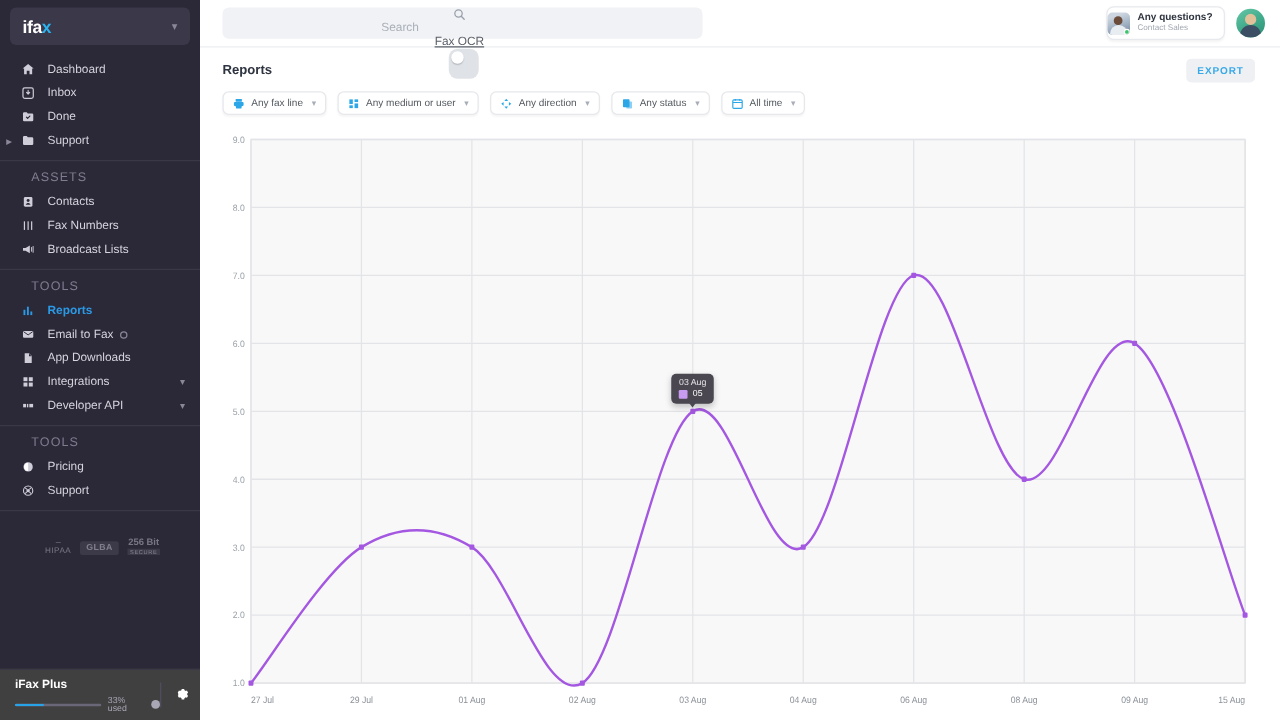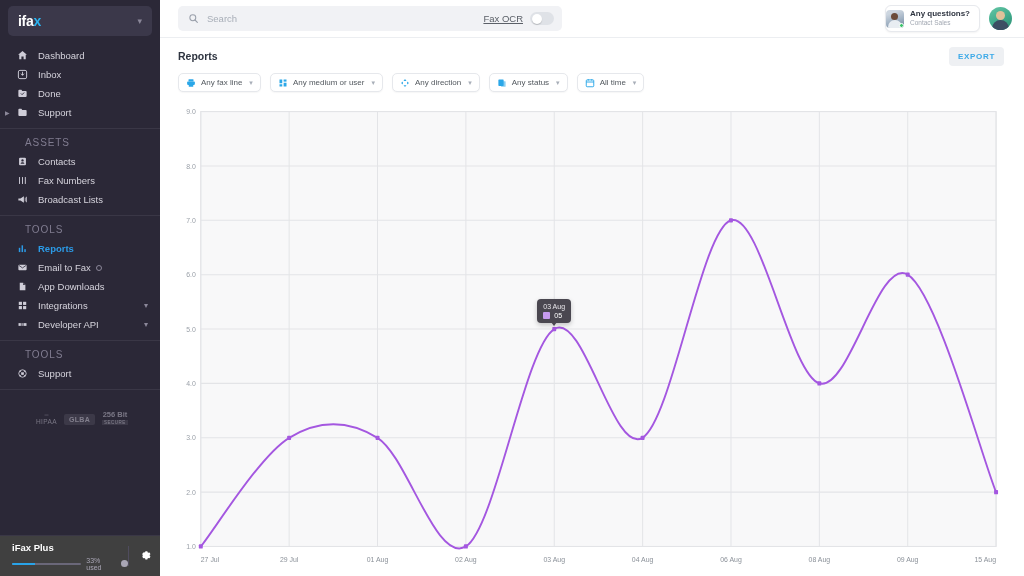--- a/index.html
+++ b/index.html
@@ -106,21 +106,21 @@
 
   
   .main { flex: 1; display: flex; flex-direction: column; background: #ffffff; min-width: 0; }
   .topbar {
     height: 38px; border-bottom: 1px solid #eceef1;
     display: flex; align-items: center; padding: 0 12px 0 18px; gap: 10px;
     background: #ffffff;
   }
   .search-wrap {
     width: 384px; height: 25px; background: #f1f2f5; border-radius: 5px;
-    display: flex; align-items: center; padding: 0 8px 0 10px;
+    display: flex; align-items: center; padding: 0 8px 0 10px; flex-direction: column;
   }
   .search-ico { color: #9aa0ab; font-size: 11px; margin-right: 8px; display: flex; }
   .search-input {
     flex: 1; border: none; background: transparent; outline: none;
     font-family: "Liberation Sans", sans-serif; font-size: 9.5px; color: #3a3f48;
   }
   .search-input::placeholder { color: #a8aeb8; }
   .ocr-label { font-size: 9.5px; color: #5b6068; margin-right: 7px; text-decoration: underline; }
   .toggle {
     width: 24px; height: 13px; background: #dfe2e7; border-radius: 7px;
@@ -353,20 +353,29 @@
         </span>
         <span>Developer API</span>
         <span class="chev-right">▾</span>
       </div>
     </nav>
 
     <div class="divider"></div>
     <div class="sec-label">TOOLS</div>
 
     <nav>
+      <div class="nav-item">
+        <span class="ico">
+          <svg width="11" height="11" viewBox="0 0 16 16">
+              <circle cx="8" cy="8" r="5.4" fill="currentColor"></circle>
+              <path d="M8 3.2a4.8 4.8 0 0 0 0 9.6z" fill="#ffffff"></path>
+            </svg>
+        </span>
+        <span>Pricing</span>
+      </div>
       <div class="nav-item">
         <span class="ico">
           <svg width="11" height="11" viewBox="0 0 16 16">
               <circle cx="8" cy="8" r="5.4" fill="none" stroke="currentColor" stroke-width="1.3"></circle>
               <circle cx="8" cy="8" r="2" fill="currentColor"></circle>
               <path stroke="currentColor" stroke-width="1.2" d="M4.4 4.4 6.6 6.6M11.6 4.4 9.4 6.6M4.4 11.6 6.6 9.4M11.6 11.6 9.4 9.4"></path>
             </svg>
         </span>
         <span>Support</span>
       </div>

